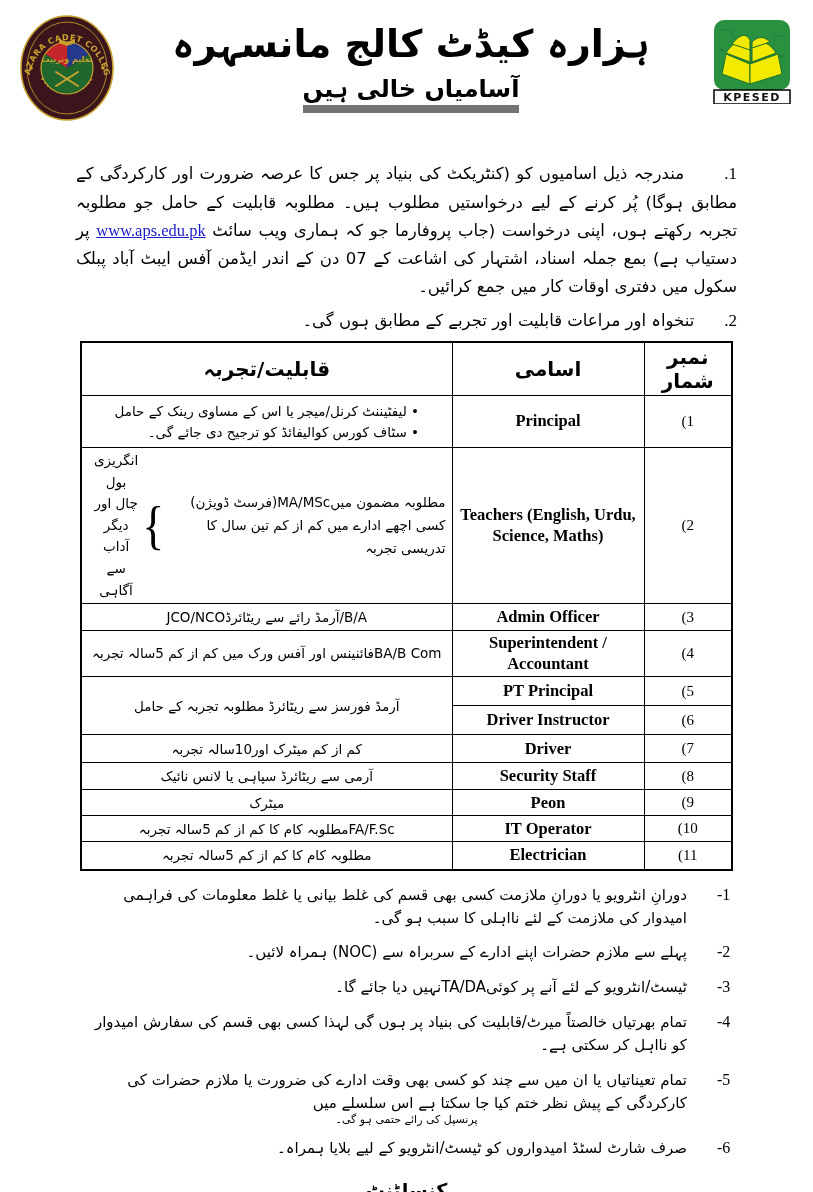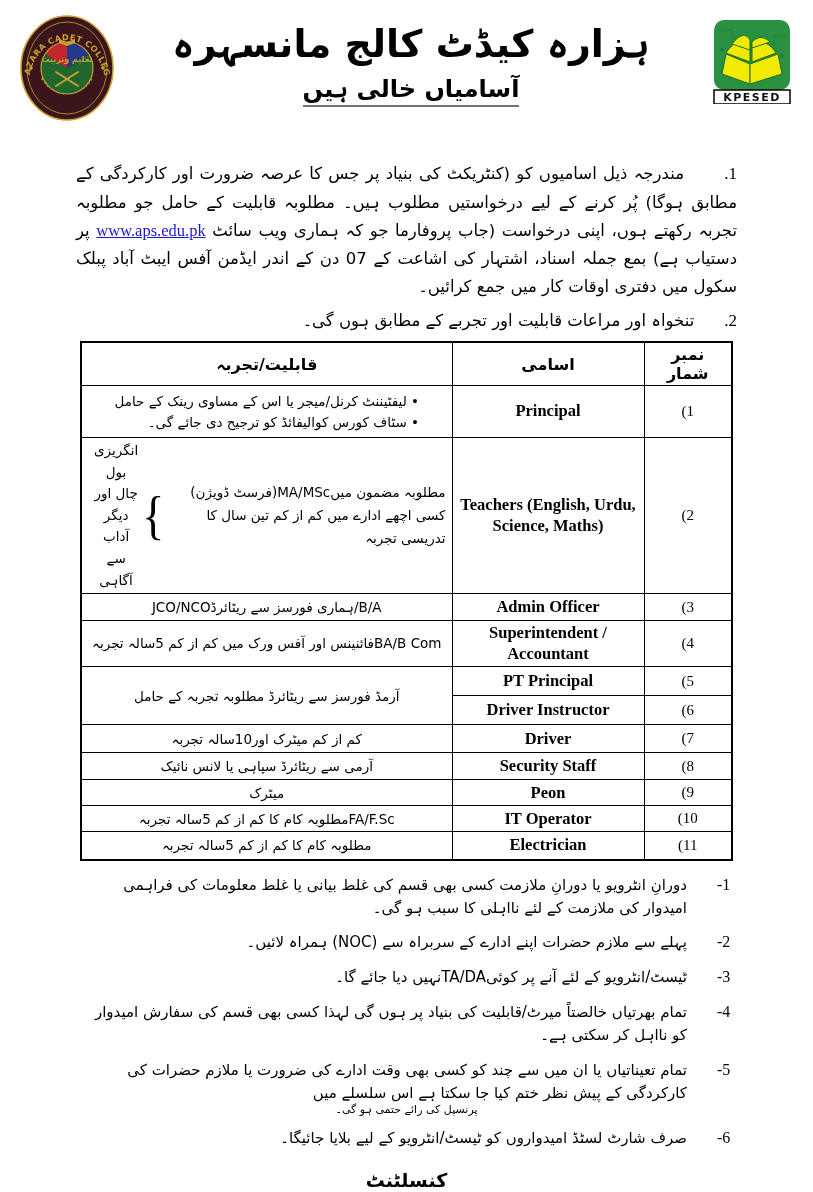--- a/index.html
+++ b/index.html
@@ -7,37 +7,37 @@
     width:813px;height:1192px;position:relative;overflow:hidden;
     font-family:"Liberation Serif",serif;color:#000;
   }
   .urdu{font-family:"DejaVu Sans",sans-serif;}
 
   
   .header{display:flex;justify-content:space-between;align-items:flex-start;padding:12px 14px 0 18px;height:148px;box-sizing:border-box;}
   .logo-left{width:100px;flex:0 0 auto;}
   .header-center{flex:1;text-align:center;direction:rtl;}
   .main-title{font-size:38px;font-weight:bold;line-height:1.3;margin-top:8px;}
-  .sub-title{display:inline-block;font-size:24px;font-weight:bold;margin-top:6px;padding-bottom:2px;border-bottom:2px solid #737373;}
+  .sub-title{display:inline-block;font-size:24px;font-weight:bold;margin-top:6px;padding-bottom:2px;border-bottom:8px solid #737373;}
   .logo-right{width:95px;flex:0 0 auto;text-align:center;padding-top:8px;}
 
   
   .intro{direction:rtl;padding:12px 76px 0 76px;}
   .intro-p{font-size:16.5px;line-height:1.70;text-align:justify;margin:0 0 10px 0;}
   .pnum{font-family:"Liberation Serif",serif;font-size:17px;margin-left:34px;}
   .intro-row{display:flex;gap:30px;align-items:baseline;font-size:16.5px;margin-top:4px;}
   .link{color:#1a1acd;text-decoration:underline;font-family:"Liberation Serif",serif;cursor:pointer;}
 
   
   .jobs-wrap{padding:10px 80px 0 80px;}
   table.jobs{width:100%;border-collapse:collapse;direction:rtl;table-layout:fixed;}
   table.jobs th,table.jobs td{border:1px solid #000;padding:2px 6px;vertical-align:middle;}
   table.jobs{border:2px solid #000;}
   col.c-no{width:88px;} col.c-pos{width:192px;} col.c-qual{width:auto;}
-  th.h{font-size:16px;font-weight:bold;text-align:center;padding:4px;}
+  th.h{font-size:20px;font-weight:bold;text-align:center;padding:4px;}
   th.h-qual{text-align:center;}
   td.no{direction:ltr;text-align:center;font-size:15px;font-family:"Liberation Serif",serif;}
   td.pos{direction:ltr;text-align:center;font-size:16.5px;font-family:"Liberation Serif",serif;line-height:1.25;font-weight:bold;}
   td.qual{font-size:13.5px;text-align:center;line-height:1.55;}
   .bullets{display:inline-block;text-align:right;}
   .brace-row{display:flex;align-items:center;justify-content:flex-start;gap:4px;}
   .brace-stack{text-align:right;line-height:1.7;}
   .brace{font-size:46px;font-weight:200;font-family:"Liberation Serif",serif;line-height:1;transform:scaleY(1.15);}
   .brace-left{flex:1;text-align:center;line-height:1.6;padding-left:6px;}
 
@@ -169,21 +169,21 @@
           </div>
           <div class="brace" dir="ltr">{</div>
           <div class="brace-left">انگریزی بول چال اور دیگر آداب سے آگاہی</div>
         </div>
       </td>
     </tr>
 
     <tr style="height:27px;">
       <td class="no">(3</td>
       <td class="pos">Admin Officer</td>
-      <td class="qual urdu">B/A/ہماری فورسز سے ریٹائرڈJCO/NCO</td>
+      <td class="qual urdu">B/A/آرمڈ رائے سے ریٹائرڈJCO/NCO</td>
     </tr>
 
     <tr style="height:38px;">
       <td class="no">(4</td>
       <td class="pos">Superintendent / Accountant</td>
       <td class="qual urdu">BA/B Comفائنینس اور آفس ورک میں کم از کم 5سالہ تجربہ</td>
     </tr>
 
     <tr style="height:29px;">
       <td class="no">(5</td>
@@ -246,20 +246,20 @@
     <span class="note-num" dir="ltr">-4</span>
     <span class="note-text">تمام بھرتیاں خالصتاً میرٹ/قابلیت کی بنیاد پر ہوں گی لہذا کسی بھی قسم کی سفارش امیدوار کو نااہل کر سکتی ہے۔</span>
   </div>
   <div class="note urdu" style="margin-bottom:2px;">
     <span class="note-num" dir="ltr">-5</span>
     <span class="note-text">تمام تعیناتیاں یا ان میں سے چند کو کسی بھی وقت ادارے کی ضرورت یا ملازم حضرات کی کارکردگی کے پیش نظر ختم کیا جا سکتا ہے اس سلسلے میں</span>
   </div>
   <div class="note-cont urdu">پرنسپل کی رائے حتمی ہو گی۔</div>
   <div class="note urdu">
     <span class="note-num" dir="ltr">-6</span>
-    <span class="note-text">صرف شارٹ لسٹڈ امیدواروں کو ٹیسٹ/انٹرویو کے لیے بلایا جائیگا۔</span>
+    <span class="note-text">صرف شارٹ لسٹڈ امیدواروں کو ٹیسٹ/انٹرویو کے لیے بلایا ہمراہ۔</span>
   </div>
 </div>
 
 <div class="consultant">
   <div class="consultant-urdu urdu">کنسلٹنٹ</div>
 
 </div>
 
 </body></html>

